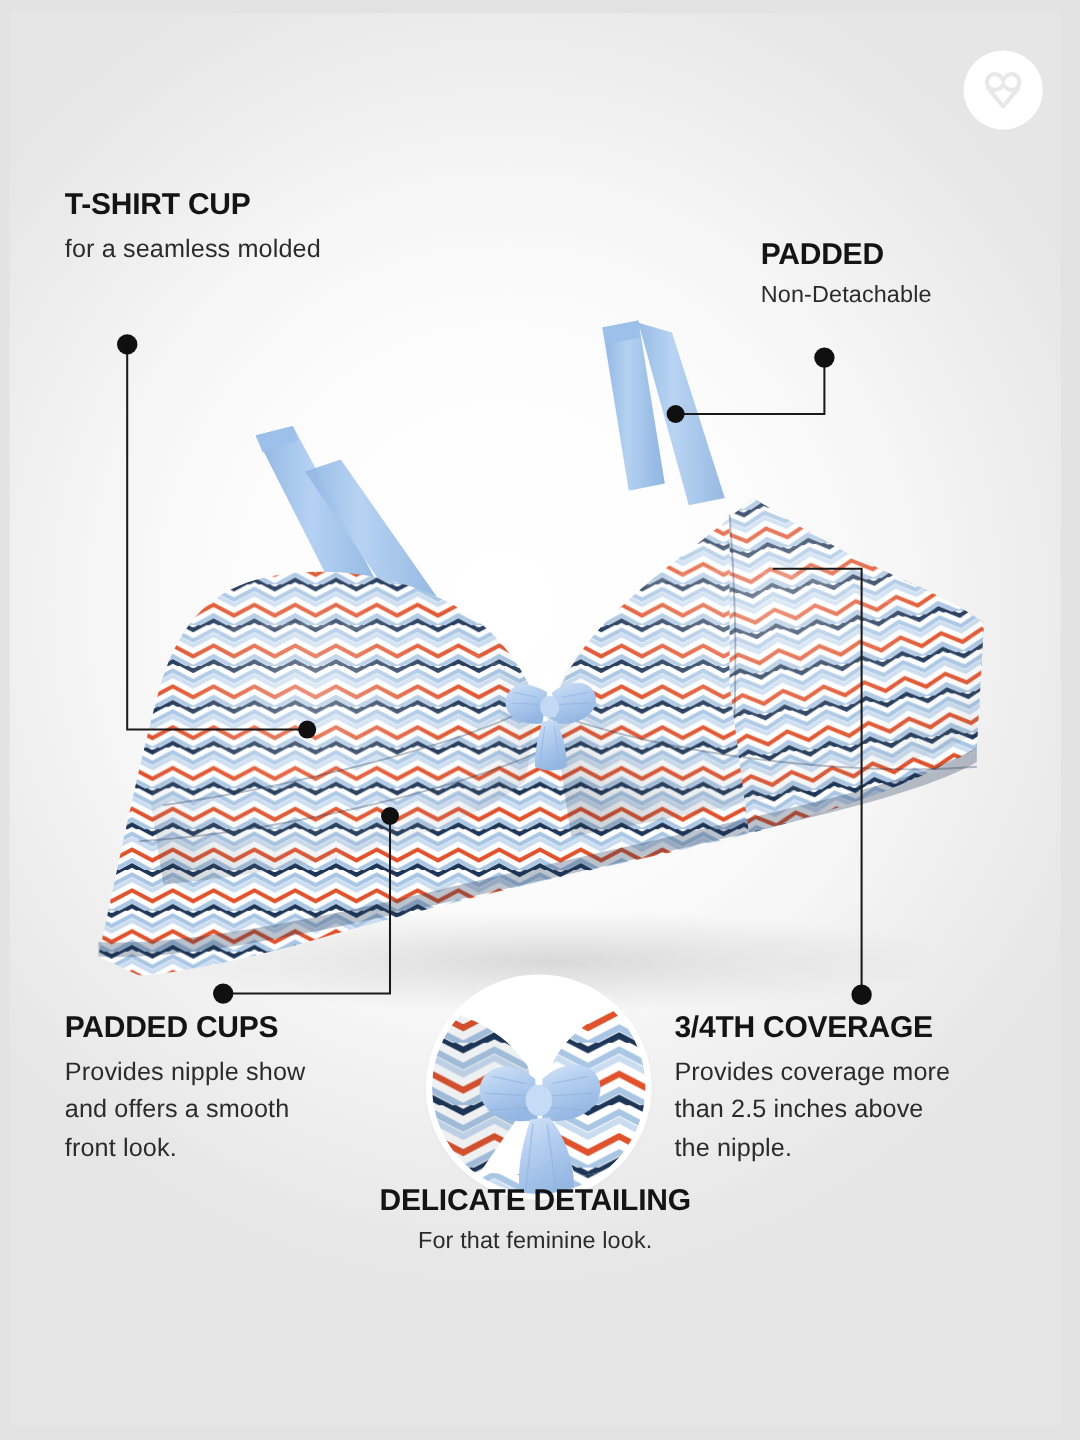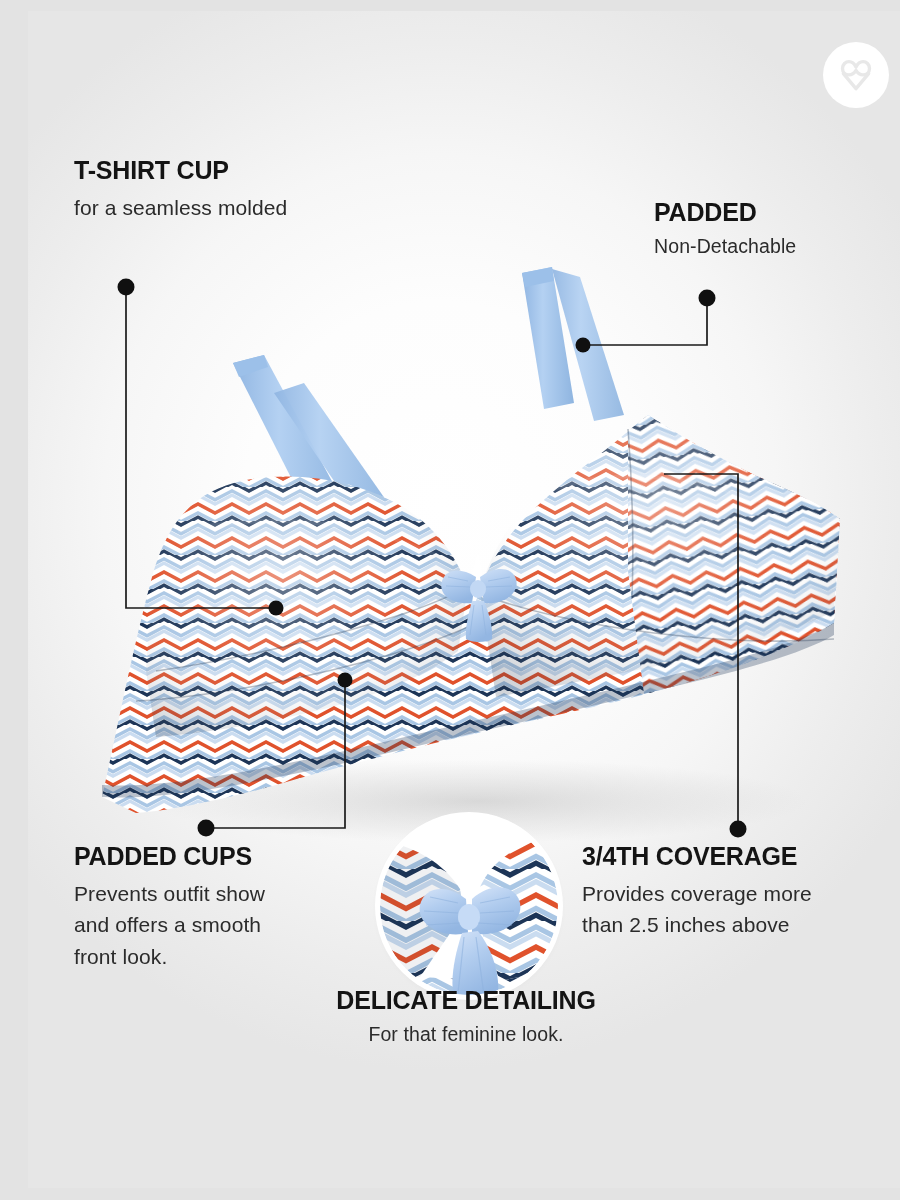--- a/index.html
+++ b/index.html
@@ -7,21 +7,21 @@
   body{
     width:900px;height:1200px;
     background:#e2e2e2;
     font-family:"Liberation Sans", sans-serif;
     overflow:hidden;
   }
   #stage{
     position:relative;
     width:900px;height:1200px;
     box-sizing:border-box;
-    padding:11px 12px 12px 28px;
+    padding:11px 12px 12px 8px;
     background:#e3e3e3;
   }
   #canvas{
     position:relative;
     width:876px;height:1177px;
     overflow:hidden;
     background:
       radial-gradient(ellipse 62% 48% at 47% 42%, #ffffff 0%, #fdfdfd 36%, #f6f6f6 62%, #ededed 82%, #e6e6e6 100%);
   }
 
@@ -366,31 +366,32 @@
     </div>
 
     <div class="callout" id="callout-straps">
       <p class="c-title">PADDED</p>
       <p class="c-sub">Non-Detachable</p>
     </div>
 
     <div class="callout" id="callout-padded">
       <p class="c-title">PADDED CUPS</p>
       <p class="c-body">
-        <span>Prevents outfit show</span>
+        <span>Provides nipple show</span>
         <span>and offers a smooth</span>
         <span>front look.</span>
       </p>
     </div>
 
     <div class="callout" id="callout-coverage">
       <p class="c-title">3/4TH COVERAGE</p>
       <p class="c-body">
         <span>Provides coverage more</span>
         <span>than 2.5 inches above</span>
+        <span>the nipple.</span>
       </p>
     </div>
 
     <div class="callout" id="callout-delicate">
       <p class="c-title">DELICATE DETAILING</p>
       <p class="c-sub">For that feminine look.</p>
     </div>
 
   </div>
 </div>

